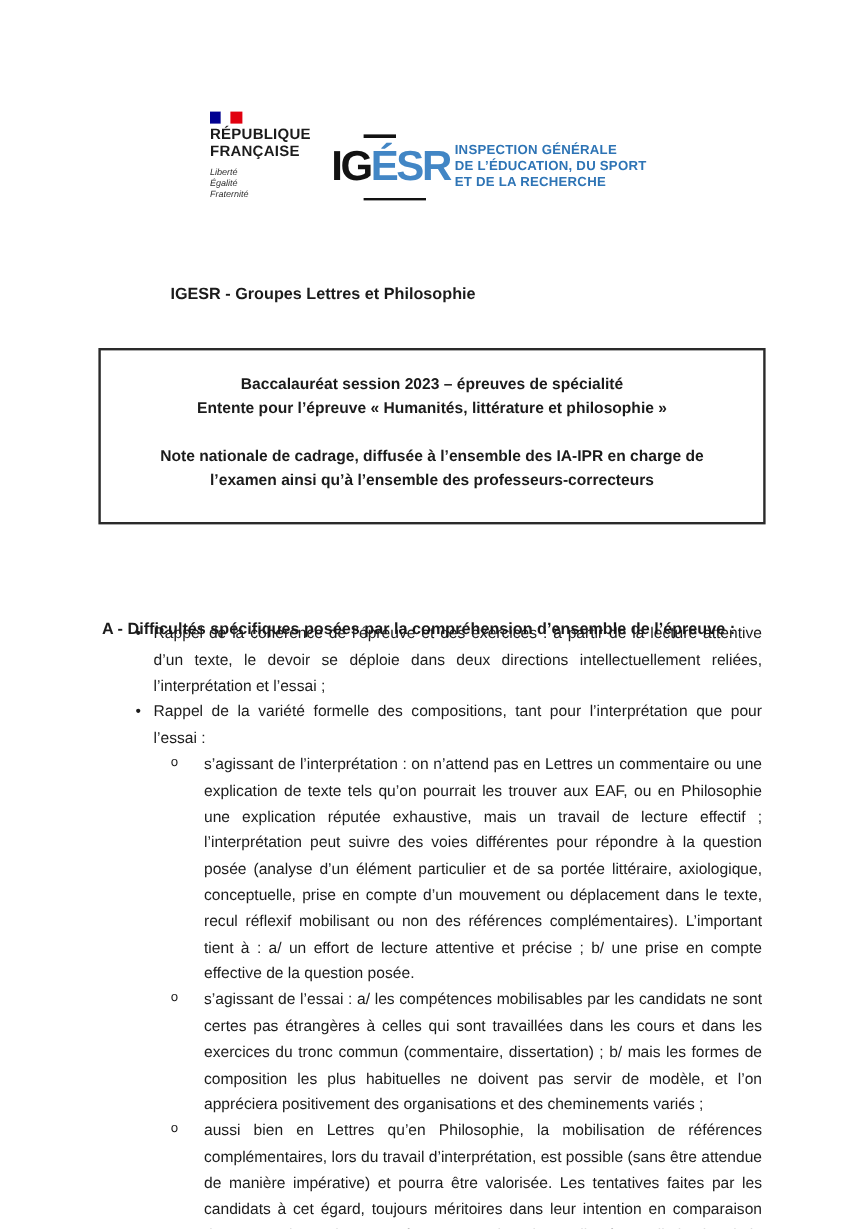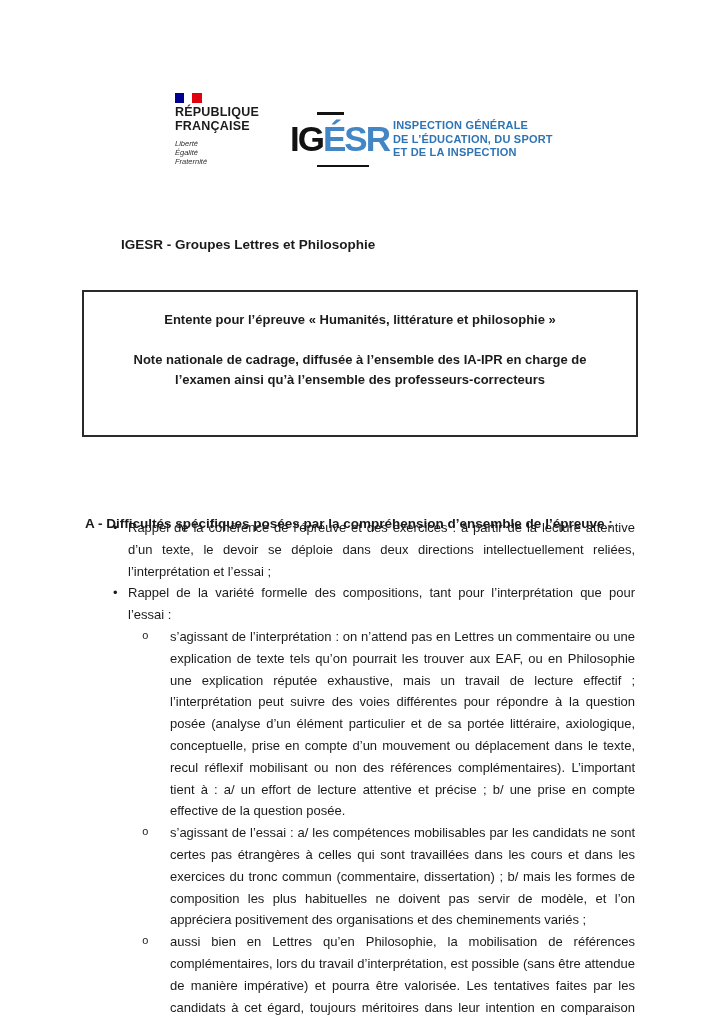--- a/index.html
+++ b/index.html
@@ -31,21 +31,21 @@
   .marianne-motto {
     margin-top: 6px;
     font-family: Liberation Sans, sans-serif;
     font-style: italic;
     font-size: 7.5px;
     line-height: 9px;
     color: #2f2f2f;
   }
 
   
-  .igesr { position: absolute; left: 290px; top: 112px; display: flex; align-items: center; justify-content: space-between; }
+  .igesr { position: absolute; left: 276px; top: 112px; display: flex; align-items: center; justify-content: space-between; }
   .igesr-wordmark {
     position: relative;
     font-weight: bold;
     font-size: 35px;
     line-height: 38px;
     letter-spacing: -2px;
     white-space: nowrap;
     padding: 8px 0 9px;
   }
   .igesr-wordmark .black { color: #121212; }
@@ -57,21 +57,21 @@
     font-weight: bold;
     font-size: 11px;
     line-height: 13.5px;
     letter-spacing: 0.2px;
     color: #2e74b5;
     white-space: nowrap;
   }
 
   
   .group-label {
-    position: absolute; left: 81px; top: 237px;
+    position: absolute; left: 102px; top: 237px;
     font-weight: bold; font-size: 13.5px; padding-left: 40px;
   }
 
   .title-box {
     position: absolute; left: 82px; top: 290px; width: 556px;
     box-sizing: border-box;
     min-height: 147px;
     border: 2px solid #2a2a2a;
     padding: 18px 20px 8px;
     text-align: center;
@@ -131,27 +131,28 @@
 
   <div class="igesr">
     <div class="igesr-wordmark">
       <span class="igesr-rule-top"></span>
       <span class="black">IG</span><span class="blue">ÉSR</span>
       <span class="igesr-rule-bottom"></span>
     </div>
     <div class="igesr-tagline">
       <div>INSPECTION GÉNÉRALE</div>
       <div>DE L’ÉDUCATION, DU SPORT</div>
-      <div>ET DE LA INSPECTION</div>
+      <div>ET DE LA RECHERCHE</div>
     </div>
   </div>
 
   <div class="group-label">IGESR - Groupes Lettres et Philosophie</div>
 
   <div class="title-box">
+    <div>Baccalauréat session 2023 – épreuves de spécialité</div>
     <div>Entente pour l’épreuve « Humanités, littérature et philosophie »</div>
     <div class="gap"></div>
     <div>Note nationale de cadrage, diffusée à l’ensemble des IA-IPR en charge de l’examen ainsi qu’à l’ensemble des professeurs-correcteurs</div>
   </div>
 
   <div class="section-heading">A - Difficultés spécifiques posées par la compréhension d’ensemble de l’épreuve :</div>
 
   <div class="list">
 
     <div class="li l1">

